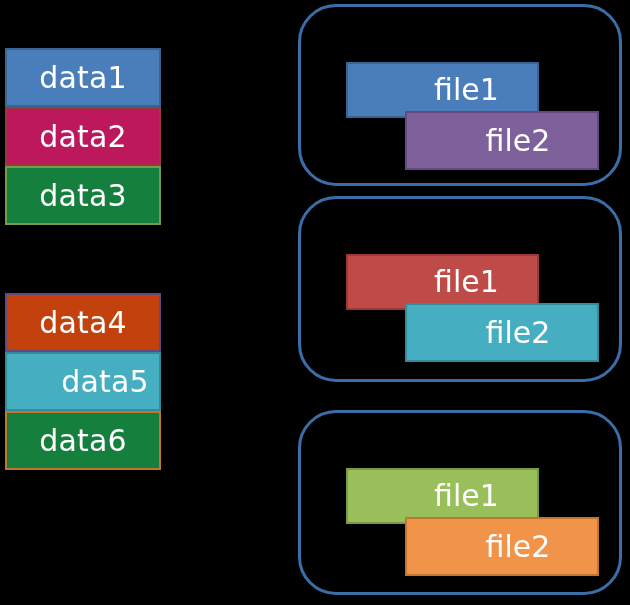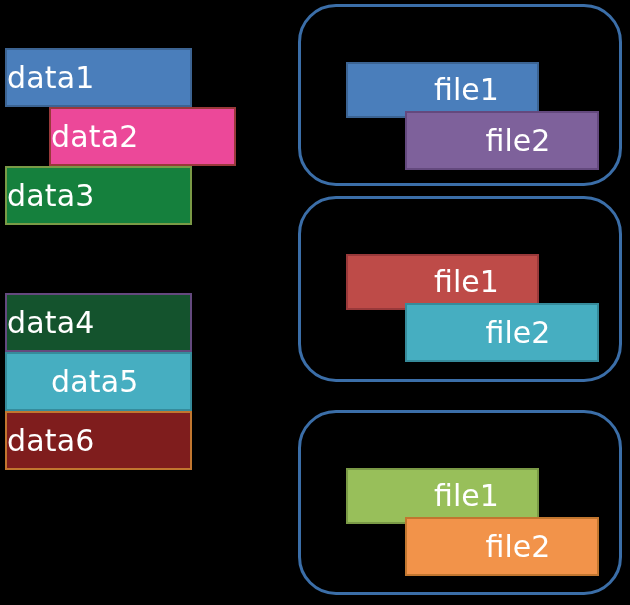--- a/index.html
+++ b/index.html
@@ -21,27 +21,27 @@
     position: absolute;
     left: 5px;
     width: 187px;
   }
   #data-stack-a { top: 48px; }
   #data-stack-b { top: 293px; }
 
   .data-box {
     position: relative;
     box-sizing: border-box;
-    width: 187px;
+    width: 156px;
     height: 59px;
     border-style: solid;
     border-width: 2px;
     display: flex;
     align-items: center;
-    justify-content: flex-start;
+    justify-content: center;
   }
   .data-box .label {
     color: #ffffff;
     font-size: 30px;
     line-height: 1;
     letter-spacing: 0.2px;
     white-space: nowrap;
   }
 
   
@@ -95,36 +95,36 @@
 </style>
 </head>
 <body>
 
 <div id="canvas" style="background: rgb(0, 0, 0);">
 
   <div class="data-stack" id="data-stack-a">
     <div class="data-box" style="background-color: rgb(74, 126, 187); border-color: rgb(60, 100, 147);">
       <span class="label">data1</span>
     </div>
-    <div class="data-box" style="background-color: #ec4899; border-color: rgb(153, 57, 58); margin-left: 44px;">
+    <div class="data-box" style="background-color: #be185d; border-color: rgb(153, 57, 58);">
       <span class="label">data2</span>
     </div>
     <div class="data-box" style="background-color: #15803d; border-color: rgb(122, 154, 70);">
       <span class="label">data3</span>
     </div>
   </div>
 
   <div class="data-stack" id="data-stack-b">
-    <div class="data-box" style="background-color: #14532d; border-color: rgb(100, 73, 126);">
+    <div class="data-box" style="background-color: #c2410c; border-color: rgb(100, 73, 126);">
       <span class="label">data4</span>
     </div>
     <div class="data-box" style="background-color: rgb(70, 174, 193); border-color: rgb(54, 139, 155); padding-left: 44px;">
       <span class="label">data5</span>
     </div>
-    <div class="data-box" style="background-color: #7f1d1d; border-color: rgb(193, 118, 47);">
+    <div class="data-box" style="background-color: #15803d; border-color: rgb(193, 118, 47);">
       <span class="label">data6</span>
     </div>
   </div>
 
   <div class="group" id="group-1" style="border-color: rgb(59, 110, 168);">
     <div class="file-box file-1" style="background-color: rgb(74, 126, 187); border-color: rgb(60, 100, 147);">
       <span class="label">file1</span>
     </div>
     <div class="file-box file-2" style="background-color: rgb(126, 97, 155); border-color: rgb(100, 73, 126);">
       <span class="label">file2</span>

